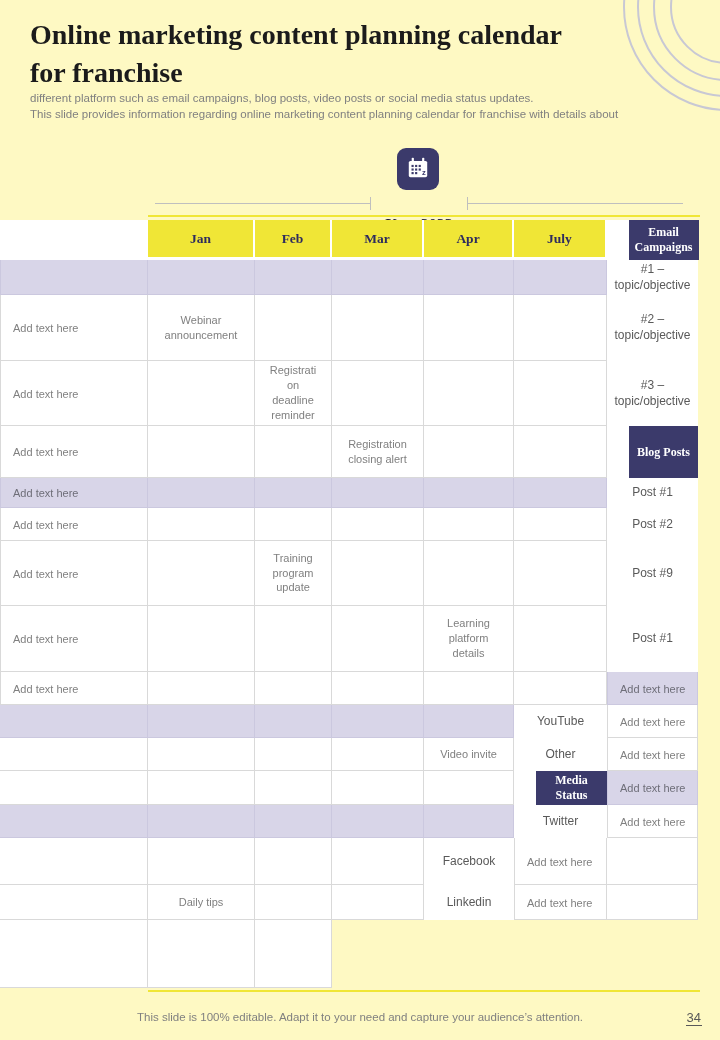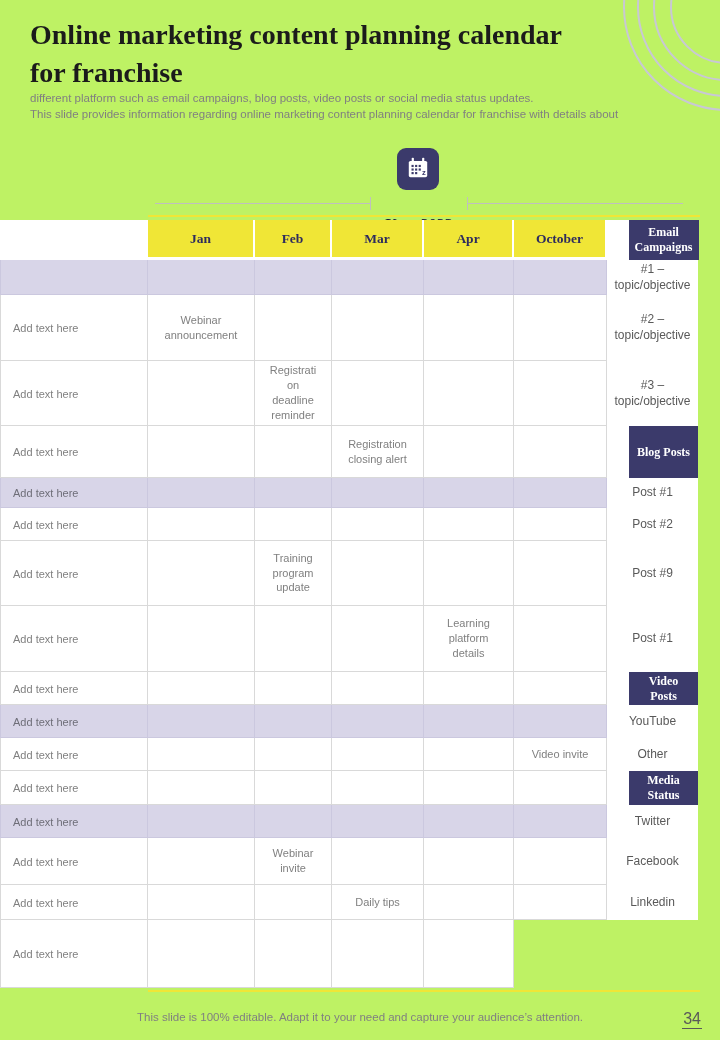--- a/index.html
+++ b/index.html
@@ -9,21 +9,21 @@
     --header-text:#2E2C5E;
     --grid-border:#D9D9D9;
     --lav-border:#CBC8DF;
     --muted:#808080;
     --label:#595959;
     --arc:#C8C8D4;
     --line:#BFBFBF;
   }
   html,body{margin:0;padding:0;background:#e8e8e8;}
   .slide{
-    position:relative;width:720px;height:1040px;background:#bef264;
+    position:relative;width:720px;height:1040px;background:#fef9c3;
     overflow:hidden;margin:0 auto;
     font-family:"Liberation Sans","DejaVu Sans",sans-serif;
   }
   
   .arc{position:absolute;border:2px solid var(--arc);border-radius:50%;}
   
   .title{
     position:absolute;left:30px;top:16px;width:640px;
     font-family:"Liberation Serif","DejaVu Serif",serif;
     font-weight:bold;font-size:28px;line-height:1.35;color:#1b1b1b;
@@ -94,21 +94,21 @@
   }
   .cell.secrow.first-col{border-left:1px solid var(--lav-border);}
   .cell .txt{max-width:100%;}
   
   .footer{
     position:absolute;left:0;top:1011px;width:100%;text-align:center;
     font-size:11.5px;color:var(--muted);
   }
   .page-num{
     position:absolute;right:18px;top:1010px;
-    font-size:16px;color:var(--label);
+    font-size:13px;color:var(--label);
     border-bottom:1px solid var(--label);padding:0 1px 0 1px;
   }
 </style>
 </head>
 <body>
 
 <div class="slide">
 
   <div>
     <div class="arc" style="left:623px;top:-97px;width:204px;height:204px;"></div>
@@ -162,21 +162,21 @@
       <div class="hcell">
         <span class="txt">Feb</span>
       </div>
       <div class="hcell">
         <span class="txt">Mar</span>
       </div>
       <div class="hcell">
         <span class="txt">Apr</span>
       </div>
       <div class="hcell">
-        <span class="txt">October</span>
+        <span class="txt">July</span>
       </div>
       <div class="lcell sec">
         <div class="sec-chip">Email Campaigns</div>
       </div>
       <div class="cell desc first-col secrow">
         <span class="txt"></span>
       </div>
       <div class="cell secrow">
         <span class="txt"></span>
       </div>
@@ -353,23 +353,20 @@
       </div>
       <div class="cell">
         <span class="txt"></span>
       </div>
       <div class="cell">
         <span class="txt"></span>
       </div>
       <div class="cell">
         <span class="txt"></span>
       </div>
-      <div class="lcell sec">
-        <div class="sec-chip">Video Posts</div>
-      </div>
       <div class="cell desc first-col secrow">
         <span class="txt">Add text here</span>
       </div>
       <div class="cell secrow">
         <span class="txt"></span>
       </div>
       <div class="cell secrow">
         <span class="txt"></span>
       </div>
       <div class="cell secrow">
@@ -447,23 +444,20 @@
       <div class="lcell">
         <div class="lbl">Twitter</div>
       </div>
       <div class="cell desc first-col">
         <span class="txt">Add text here</span>
       </div>
       <div class="cell">
         <span class="txt"></span>
       </div>
       <div class="cell">
-        <span class="txt">Webinar invite</span>
-      </div>
-      <div class="cell">
         <span class="txt"></span>
       </div>
       <div class="cell">
         <span class="txt"></span>
       </div>
       <div class="cell">
         <span class="txt"></span>
       </div>
       <div class="lcell">
         <div class="lbl">Facebook</div>

